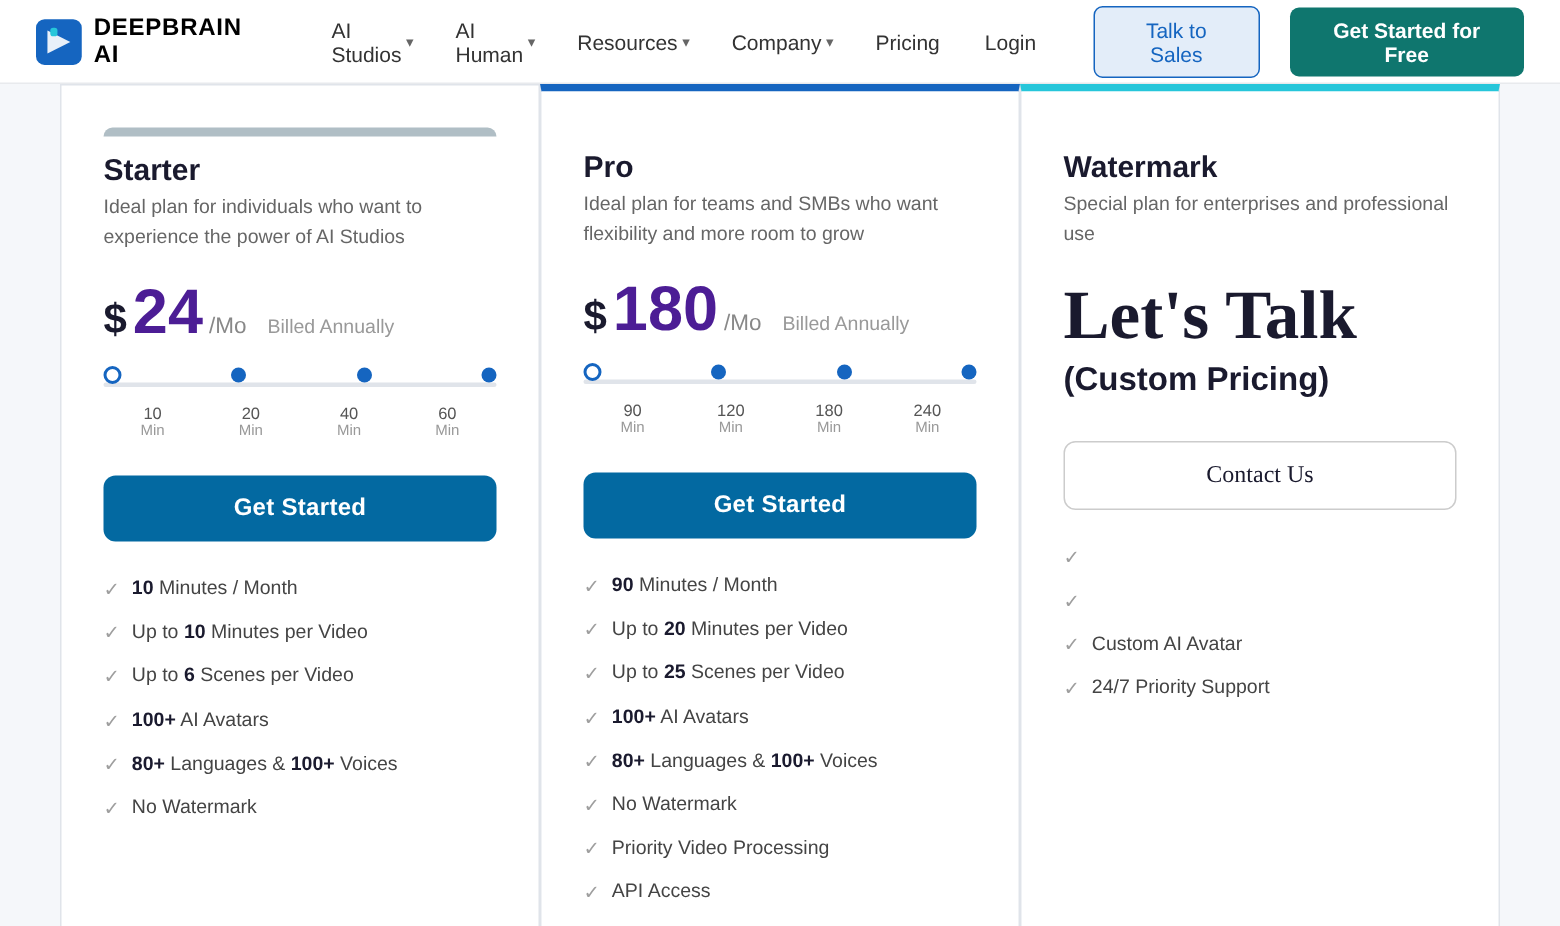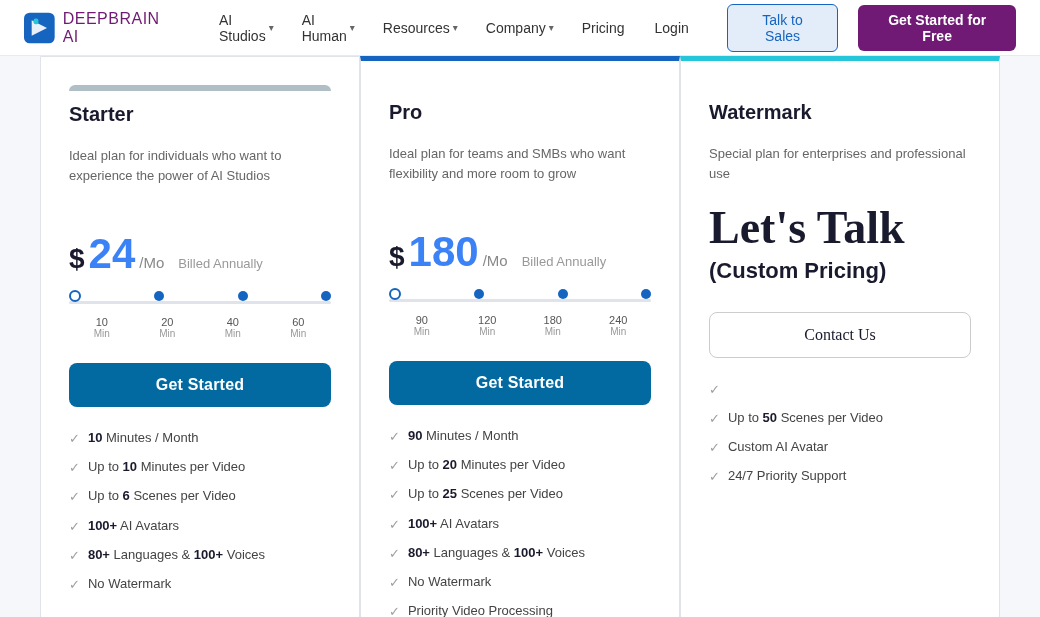--- a/index.html
+++ b/index.html
@@ -22,22 +22,22 @@
       align-items: center;
       gap: 8px;
       margin-right: 32px;
     }
     .logo-icon {
       width: 32px;
       height: 32px;
     }
     .logo-text {
       font-size: 16px;
-      font-weight: 400;
-      color: #701a75;
+      font-weight: 700;
+      color: #000000;
       letter-spacing: 0.5px;
     }
     .nav-links {
       display: flex;
       align-items: center;
       gap: 4px;
       flex: 1;
     }
     .nav-link {
       padding: 6px 12px;
@@ -71,21 +71,21 @@
       background: #e3edf9;
       border: 1.5px solid #1565c0;
       cursor: pointer;
       border-radius: 6px;
       font-weight: 500;
     }
     .btn-get-started-nav {
       padding: 7px 18px;
       font-size: 14px;
       color: #fff;
-      background: #701a75;
+      background: #0f766e;
       border: none;
       cursor: pointer;
       border-radius: 6px;
       font-weight: 600;
       text-align: center;
     }
 
     
     .pricing-wrapper {
       padding: 0 40px 40px;
@@ -119,21 +119,21 @@
       height: 6px;
       border-radius: 12px 12px 0 0;
       margin: 0;
     }
     .card-top-accent.starter { background: #b0bec5; }
 
     .plan-name {
       font-size: 20px;
       font-weight: 700;
       color: #1a1a2e;
-      margin-bottom: 20px;
+      margin-bottom: 2px;
     }
     .plan-desc {
       font-size: 13px;
       color: #666;
       line-height: 1.5;
       margin-bottom: 20px;
       min-height: 38px;
     }
 
     
@@ -144,23 +144,22 @@
       margin-bottom: 4px;
     }
     .price-dollar {
       font-size: 28px;
       font-weight: 700;
       color: #1a1a2e;
     }
     .price-amount {
       font-size: 42px;
       font-weight: 800;
-      color: #3b82f6;
+      color: #4c1d95;
       line-height: 1;
-      margin-top: 28px;
     }
     .price-mo {
       font-size: 15px;
       color: #888;
       font-weight: 400;
     }
     .price-billed {
       font-size: 13px;
       color: #999;
       margin-bottom: 18px;
@@ -462,21 +461,20 @@
       <div class="custom-pricing">(Custom Pricing)</div>
 
       <button class="btn-contact">Contact Us</button>
 
       <ul class="feature-list">
         <li class="feature-item">
           <span class="check-icon">✓</span>
         </li>
         <li class="feature-item">
           <span class="check-icon">✓</span>
-          <span>Up to <strong class="feature-bold">50</strong> Scenes per Video</span>
         </li>
         <li class="feature-item">
           <span class="check-icon">✓</span>
           <span>Custom AI Avatar</span>
         </li>
         <li class="feature-item">
           <span class="check-icon">✓</span>
           <span>24/7 Priority Support</span>
         </li>
       </ul>

